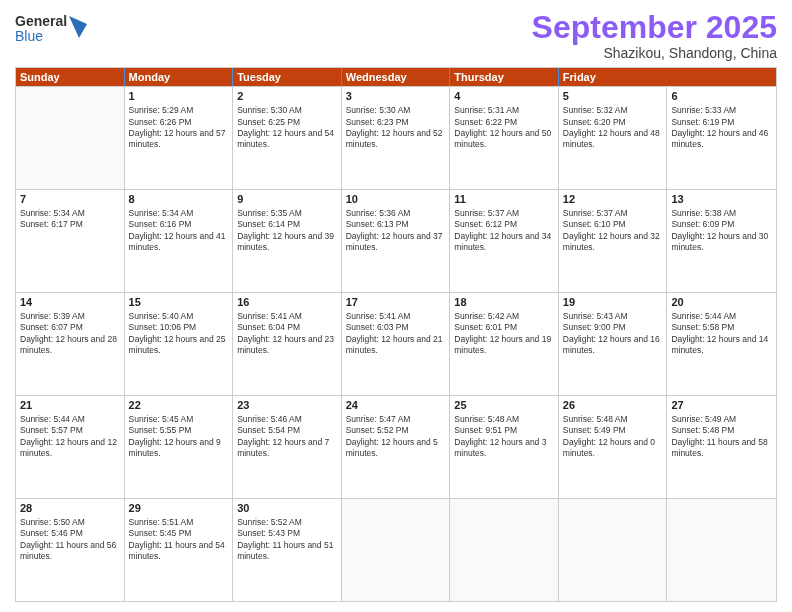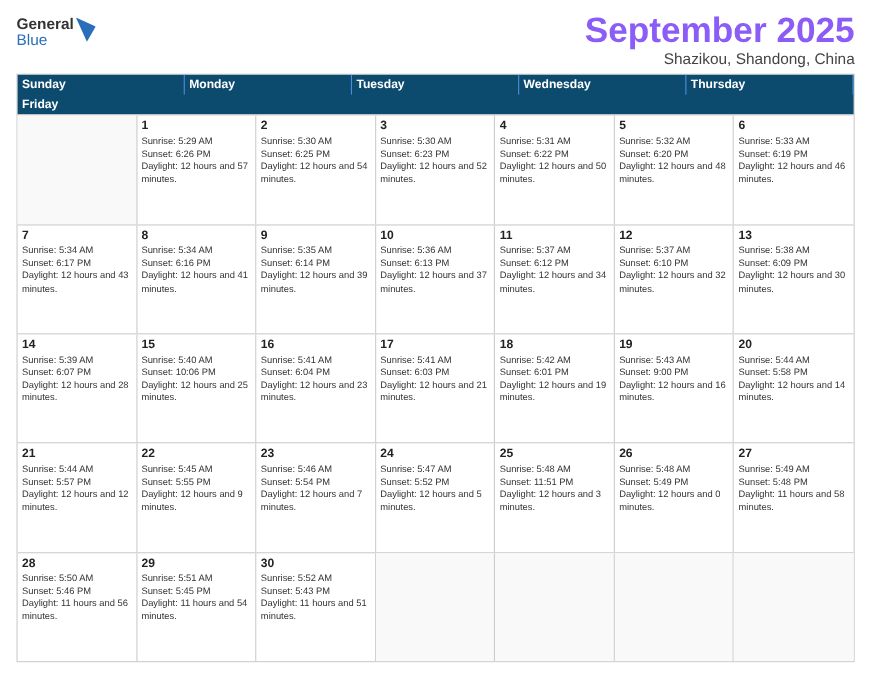--- a/index.html
+++ b/index.html
@@ -63,22 +63,22 @@
       color: #444;
     }
     .calendar {
       flex: 1;
       display: flex;
       flex-direction: column;
       border: 1px solid #ccc;
     }
     .cal-header {
       display: grid;
-      grid-template-columns: repeat(5, 1fr);
-      background: #0c4a6e;
+      grid-template-columns: repeat(7, 1fr);
+      background: #c2410c;
     }
     .cal-header-cell {
       color: #fff;
       font-size: 11px;
       font-weight: bold;
       padding: 3px 4px;
       text-align: left;
       border-right: 1px solid #4a8edb;
     }
     .cal-header-cell:last-child { border-right: none; }
@@ -144,21 +144,21 @@
         <div class="cal-row">
           <div class="cal-cell empty"></div>
           <div class="cal-cell"><span class="day-num">1</span><span>Sunrise: 5:29 AM</span><br><span>Sunset: 6:26 PM</span><br><span>Daylight: 12 hours and 57 minutes.</span></div>
           <div class="cal-cell"><span class="day-num">2</span><span>Sunrise: 5:30 AM</span><br><span>Sunset: 6:25 PM</span><br><span>Daylight: 12 hours and 54 minutes.</span></div>
           <div class="cal-cell"><span class="day-num">3</span><span>Sunrise: 5:30 AM</span><br><span>Sunset: 6:23 PM</span><br><span>Daylight: 12 hours and 52 minutes.</span></div>
           <div class="cal-cell"><span class="day-num">4</span><span>Sunrise: 5:31 AM</span><br><span>Sunset: 6:22 PM</span><br><span>Daylight: 12 hours and 50 minutes.</span></div>
           <div class="cal-cell"><span class="day-num">5</span><span>Sunrise: 5:32 AM</span><br><span>Sunset: 6:20 PM</span><br><span>Daylight: 12 hours and 48 minutes.</span></div>
           <div class="cal-cell"><span class="day-num">6</span><span>Sunrise: 5:33 AM</span><br><span>Sunset: 6:19 PM</span><br><span>Daylight: 12 hours and 46 minutes.</span></div>
         </div>
         <div class="cal-row">
-          <div class="cal-cell"><span class="day-num">7</span><span>Sunrise: 5:34 AM</span><br><span>Sunset: 6:17 PM</span><br><span>Daylight: 12 hours and 43 minutes.</span></div>
+          <div class="cal-cell"><span class="day-num">7</span><span>Sunrise: 5:34 AM</span><br><span>Sunset: 6:17 PM</span><br></div>
           <div class="cal-cell"><span class="day-num">8</span><span>Sunrise: 5:34 AM</span><br><span>Sunset: 6:16 PM</span><br><span>Daylight: 12 hours and 41 minutes.</span></div>
           <div class="cal-cell"><span class="day-num">9</span><span>Sunrise: 5:35 AM</span><br><span>Sunset: 6:14 PM</span><br><span>Daylight: 12 hours and 39 minutes.</span></div>
           <div class="cal-cell"><span class="day-num">10</span><span>Sunrise: 5:36 AM</span><br><span>Sunset: 6:13 PM</span><br><span>Daylight: 12 hours and 37 minutes.</span></div>
           <div class="cal-cell"><span class="day-num">11</span><span>Sunrise: 5:37 AM</span><br><span>Sunset: 6:12 PM</span><br><span>Daylight: 12 hours and 34 minutes.</span></div>
           <div class="cal-cell"><span class="day-num">12</span><span>Sunrise: 5:37 AM</span><br><span>Sunset: 6:10 PM</span><br><span>Daylight: 12 hours and 32 minutes.</span></div>
           <div class="cal-cell"><span class="day-num">13</span><span>Sunrise: 5:38 AM</span><br><span>Sunset: 6:09 PM</span><br><span>Daylight: 12 hours and 30 minutes.</span></div>
         </div>
         <div class="cal-row">
           <div class="cal-cell"><span class="day-num">14</span><span>Sunrise: 5:39 AM</span><br><span>Sunset: 6:07 PM</span><br><span>Daylight: 12 hours and 28 minutes.</span></div>
           <div class="cal-cell"><span class="day-num">15</span><span>Sunrise: 5:40 AM</span><br><span>Sunset: 10:06 PM</span><br><span>Daylight: 12 hours and 25 minutes.</span></div>
@@ -166,21 +166,21 @@
           <div class="cal-cell"><span class="day-num">17</span><span>Sunrise: 5:41 AM</span><br><span>Sunset: 6:03 PM</span><br><span>Daylight: 12 hours and 21 minutes.</span></div>
           <div class="cal-cell"><span class="day-num">18</span><span>Sunrise: 5:42 AM</span><br><span>Sunset: 6:01 PM</span><br><span>Daylight: 12 hours and 19 minutes.</span></div>
           <div class="cal-cell"><span class="day-num">19</span><span>Sunrise: 5:43 AM</span><br><span>Sunset: 9:00 PM</span><br><span>Daylight: 12 hours and 16 minutes.</span></div>
           <div class="cal-cell"><span class="day-num">20</span><span>Sunrise: 5:44 AM</span><br><span>Sunset: 5:58 PM</span><br><span>Daylight: 12 hours and 14 minutes.</span></div>
         </div>
         <div class="cal-row">
           <div class="cal-cell"><span class="day-num">21</span><span>Sunrise: 5:44 AM</span><br><span>Sunset: 5:57 PM</span><br><span>Daylight: 12 hours and 12 minutes.</span></div>
           <div class="cal-cell"><span class="day-num">22</span><span>Sunrise: 5:45 AM</span><br><span>Sunset: 5:55 PM</span><br><span>Daylight: 12 hours and 9 minutes.</span></div>
           <div class="cal-cell"><span class="day-num">23</span><span>Sunrise: 5:46 AM</span><br><span>Sunset: 5:54 PM</span><br><span>Daylight: 12 hours and 7 minutes.</span></div>
           <div class="cal-cell"><span class="day-num">24</span><span>Sunrise: 5:47 AM</span><br><span>Sunset: 5:52 PM</span><br><span>Daylight: 12 hours and 5 minutes.</span></div>
-          <div class="cal-cell"><span class="day-num">25</span><span>Sunrise: 5:48 AM</span><br><span>Sunset: 11:51 PM</span><br><span>Daylight: 12 hours and 3 minutes.</span></div>
+          <div class="cal-cell"><span class="day-num">25</span><span>Sunrise: 5:48 AM</span><br><span>Sunset: 9:51 PM</span><br><span>Daylight: 12 hours and 3 minutes.</span></div>
           <div class="cal-cell"><span class="day-num">26</span><span>Sunrise: 5:48 AM</span><br><span>Sunset: 5:49 PM</span><br><span>Daylight: 12 hours and 0 minutes.</span></div>
           <div class="cal-cell"><span class="day-num">27</span><span>Sunrise: 5:49 AM</span><br><span>Sunset: 5:48 PM</span><br><span>Daylight: 11 hours and 58 minutes.</span></div>
         </div>
         <div class="cal-row">
           <div class="cal-cell"><span class="day-num">28</span><span>Sunrise: 5:50 AM</span><br><span>Sunset: 5:46 PM</span><br><span>Daylight: 11 hours and 56 minutes.</span></div>
           <div class="cal-cell"><span class="day-num">29</span><span>Sunrise: 5:51 AM</span><br><span>Sunset: 5:45 PM</span><br><span>Daylight: 11 hours and 54 minutes.</span></div>
           <div class="cal-cell"><span class="day-num">30</span><span>Sunrise: 5:52 AM</span><br><span>Sunset: 5:43 PM</span><br><span>Daylight: 11 hours and 51 minutes.</span></div>
           <div class="cal-cell empty"></div>
           <div class="cal-cell empty"></div>
           <div class="cal-cell empty"></div>

